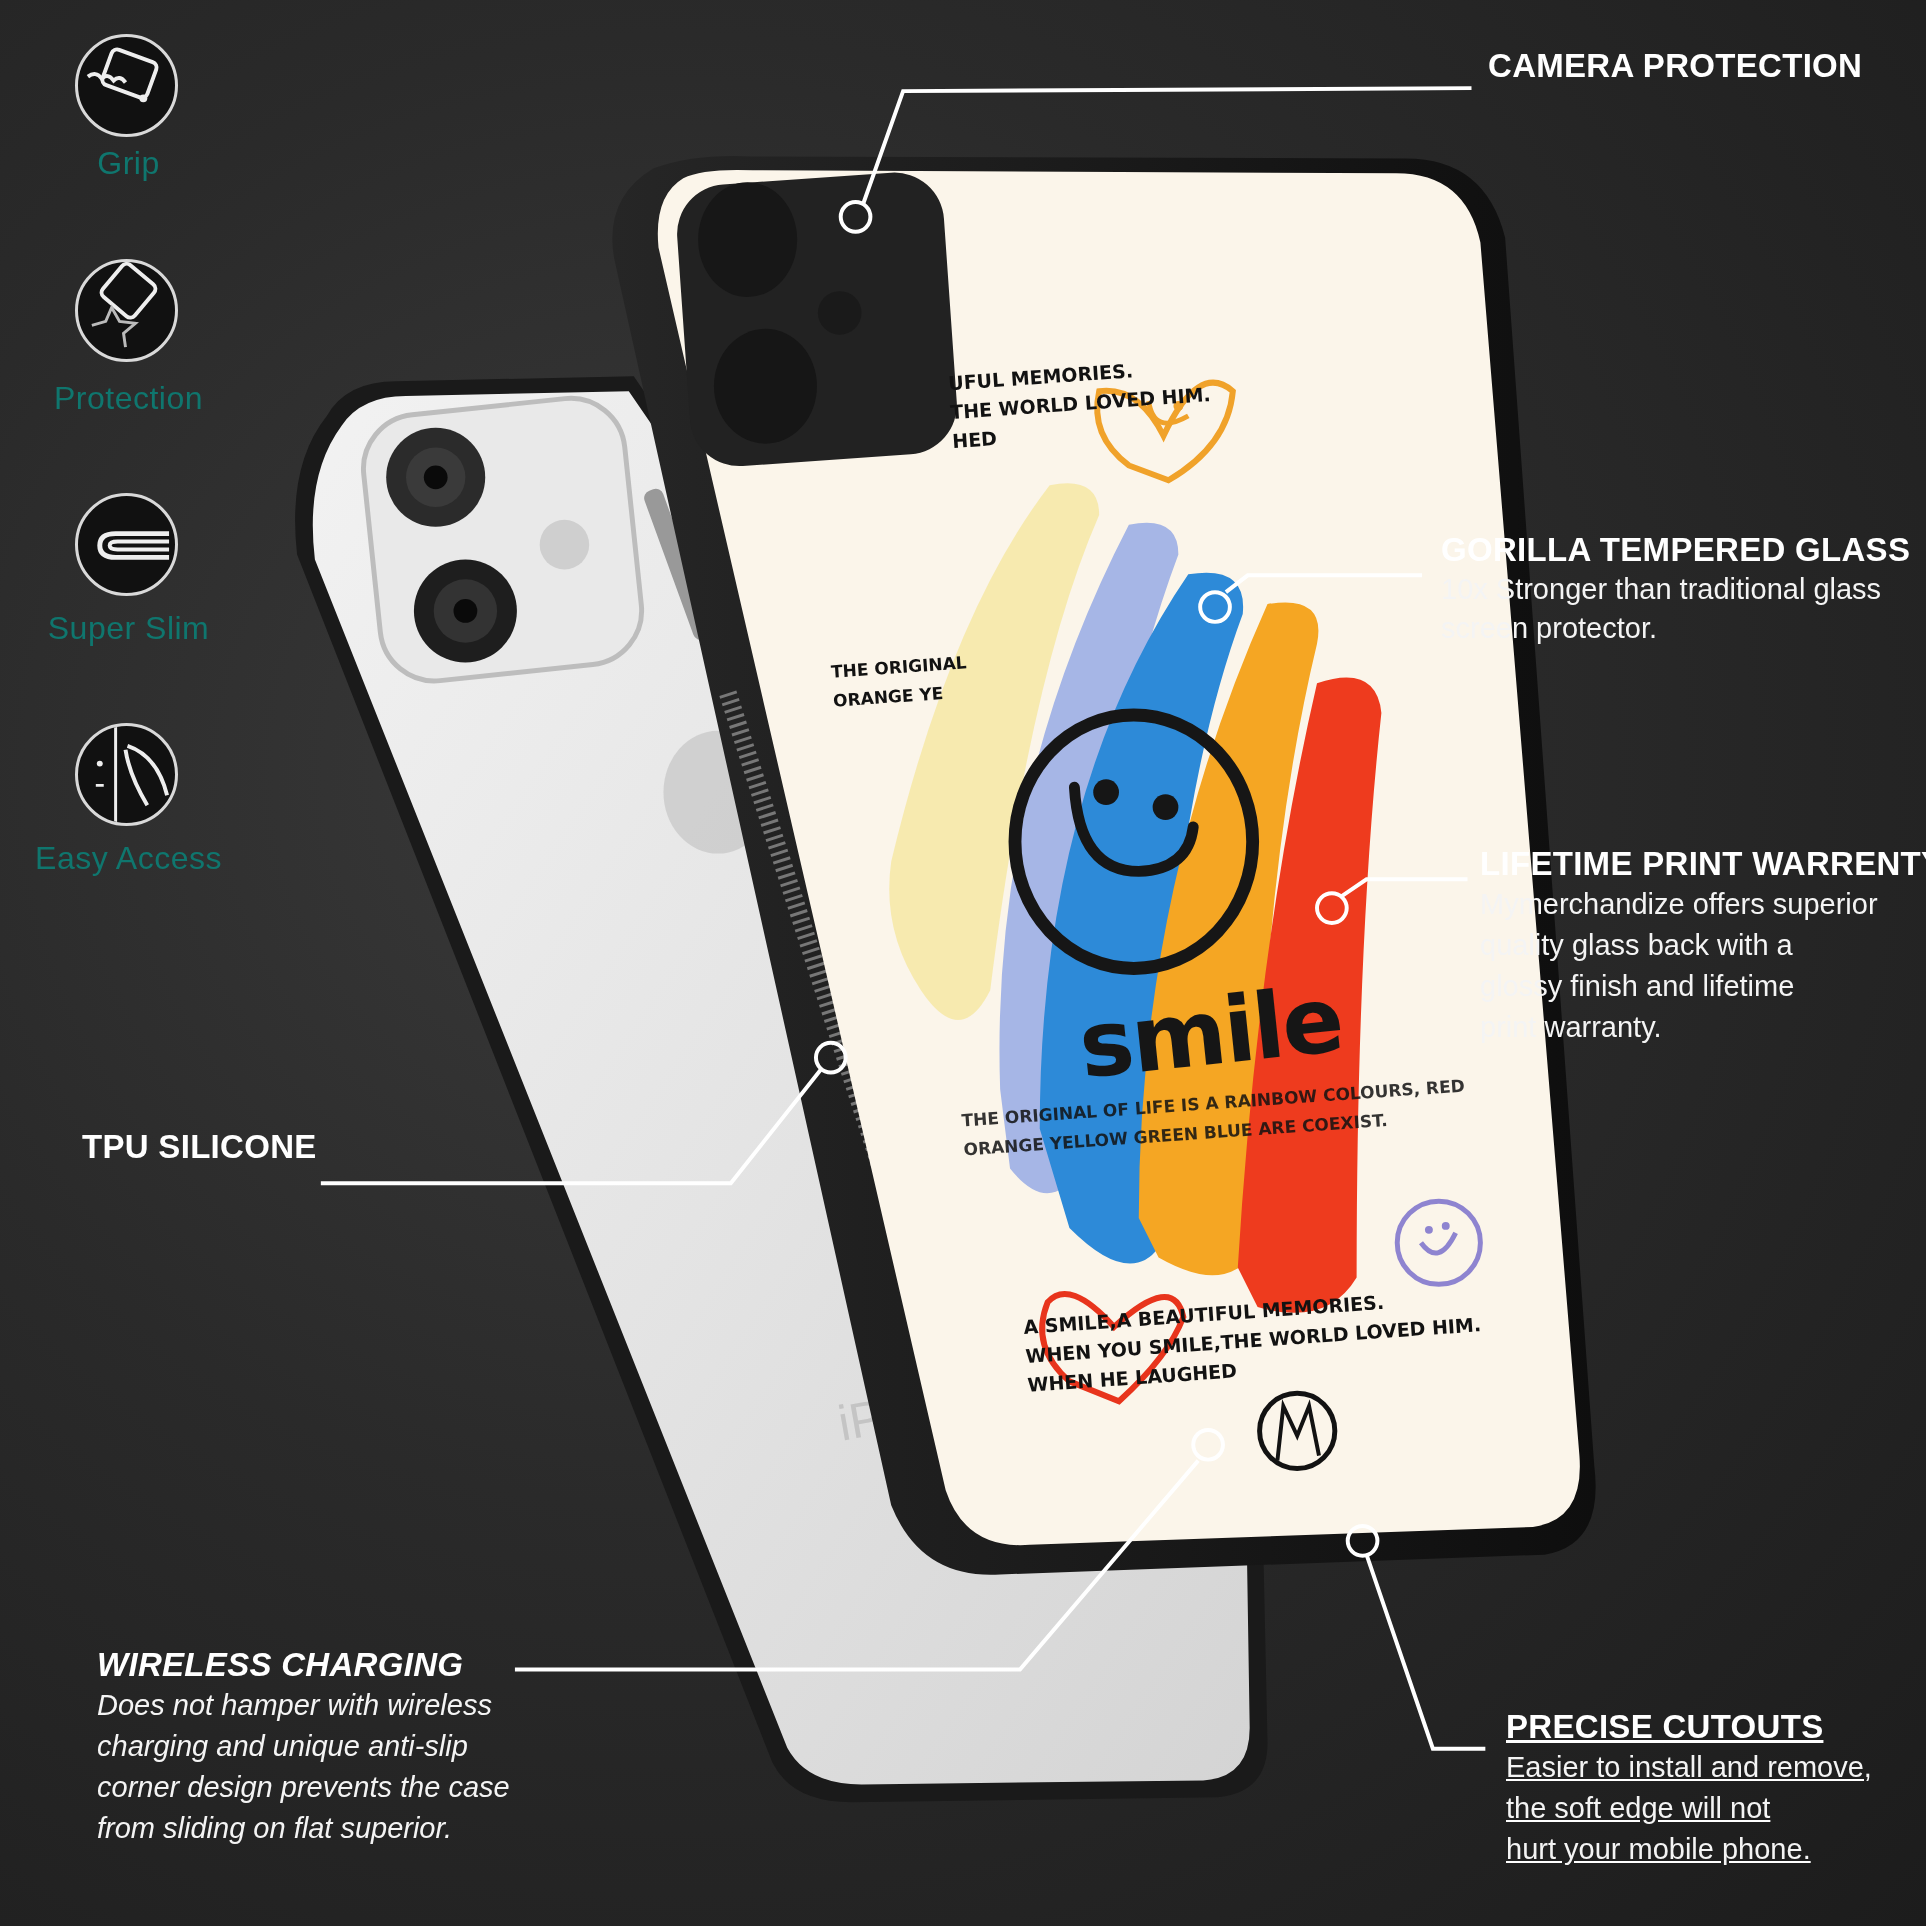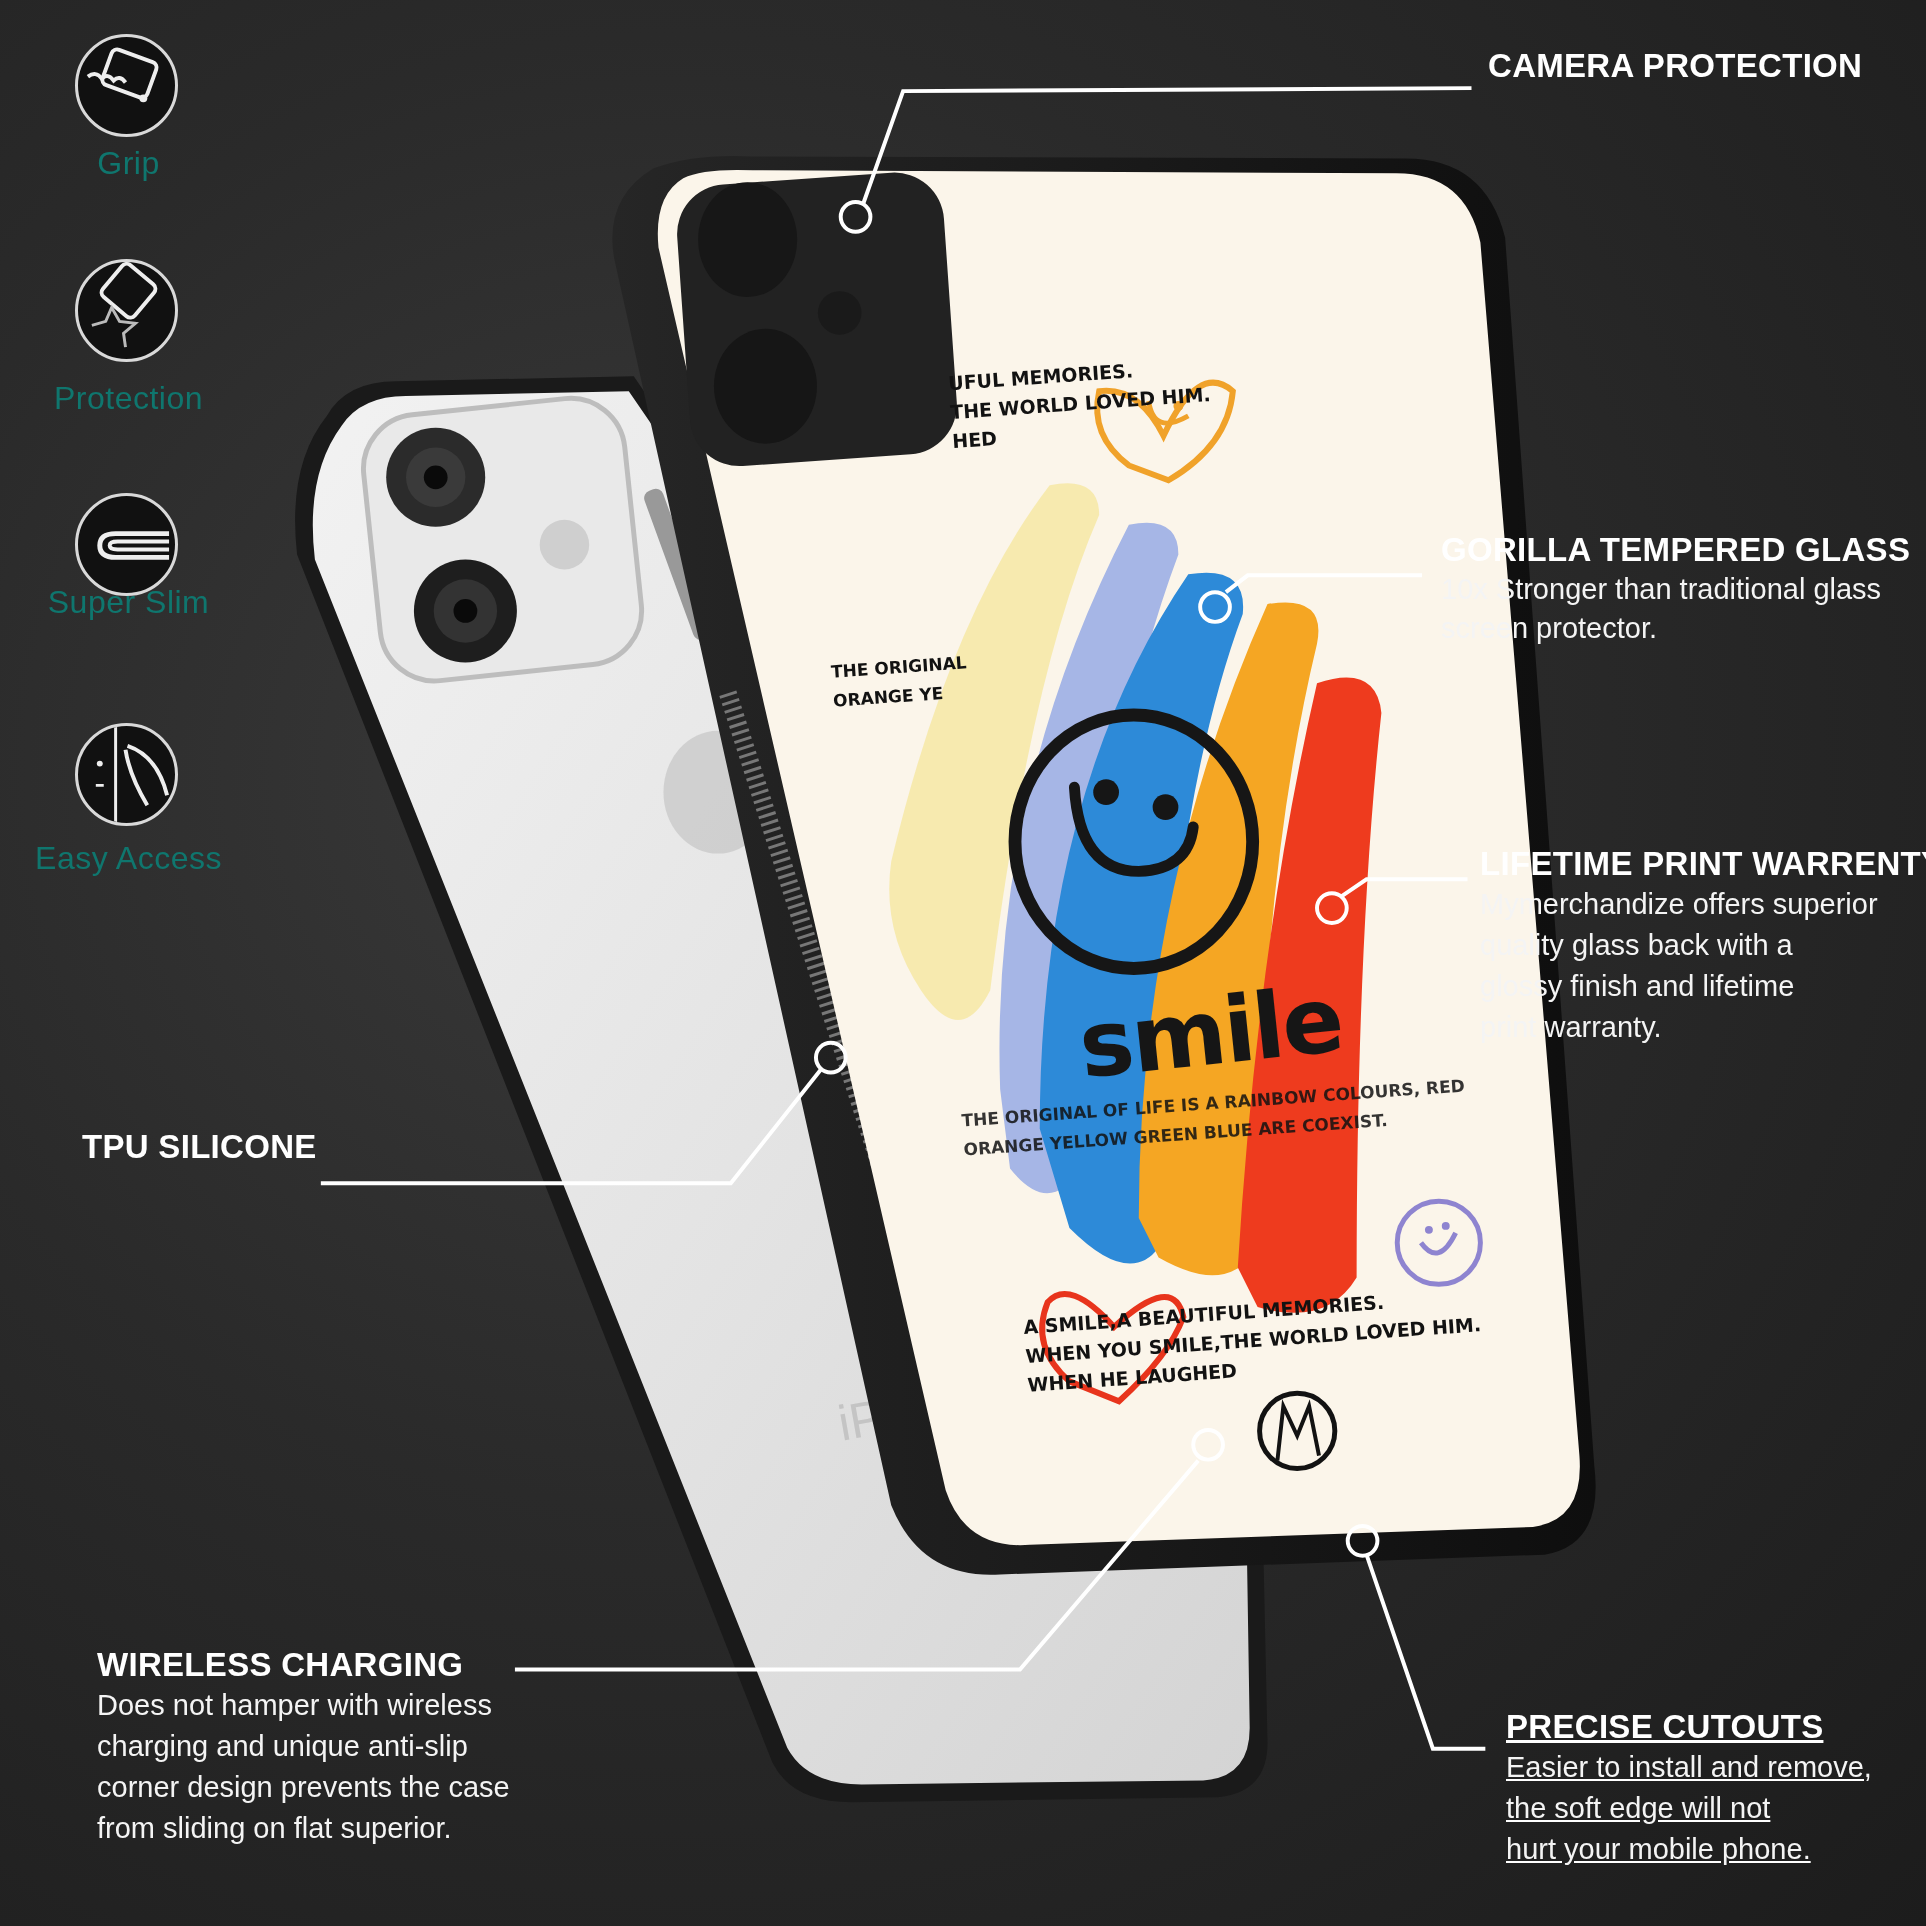--- a/index.html
+++ b/index.html
@@ -131,21 +131,21 @@
     </svg>
 </div>
 <div class="feature-label" style="left:0;top:380px;">Protection</div>
 
 <div class="feature-icon" style="left:75px;top:493px;">
   <svg width="97" height="97" viewBox="0 0 98 98">
       <path d="M92 38 H38 Q22 38 22 50 Q22 62 38 62 H92" fill="none" stroke="#eee" stroke-width="5"></path>
       <path d="M92 46 H40 Q32 46 32 50 Q32 54 40 54 H92" fill="none" stroke="#eee" stroke-width="4"></path>
     </svg>
 </div>
-<div class="feature-label" style="left:0;top:584px;">Super Slim</div>
+<div class="feature-label" style="left:0;top:610px;">Super Slim</div>
 
 <div class="feature-icon" style="left:75px;top:723px;">
   <svg width="97" height="97" viewBox="0 0 98 98">
       <line x1="38" y1="0" x2="38" y2="98" stroke="#eee" stroke-width="3"></line>
       <path d="M50 20 Q80 30 90 70" fill="none" stroke="#eee" stroke-width="4"></path>
       <path d="M48 24 Q52 50 70 80" fill="none" stroke="#eee" stroke-width="4"></path>
       <circle cx="22" cy="38" r="3" fill="#eee"></circle>
       <line x1="18" y1="60" x2="26" y2="60" stroke="#eee" stroke-width="3"></line>
     </svg>
 </div>
@@ -166,21 +166,21 @@
   <div class="callout-body">Mymerchandize offers superior
 quality glass back with a
 glossy finish and lifetime
  print warranty.</div>
 </div>
 
 <div class="abs" style="left:82px;top:1127px;">
   <div class="callout-title">TPU SILICONE</div>
 </div>
 
-<div class="abs" style="left:97px;top:1645px;">
+<div class="abs" style="left:97px;top:1645px;font-style:italic;">
   <div class="callout-title">WIRELESS CHARGING</div>
   <div class="callout-body">Does not hamper with wireless
 charging and unique anti-slip
 corner design prevents the case
 from sliding on flat superior.</div>
 </div>
 
 <div class="abs" style="left:1506px;top:1707px;text-decoration:underline;">
   <div class="callout-title">PRECISE CUTOUTS</div>
   <div class="callout-body">Easier to install and remove,

